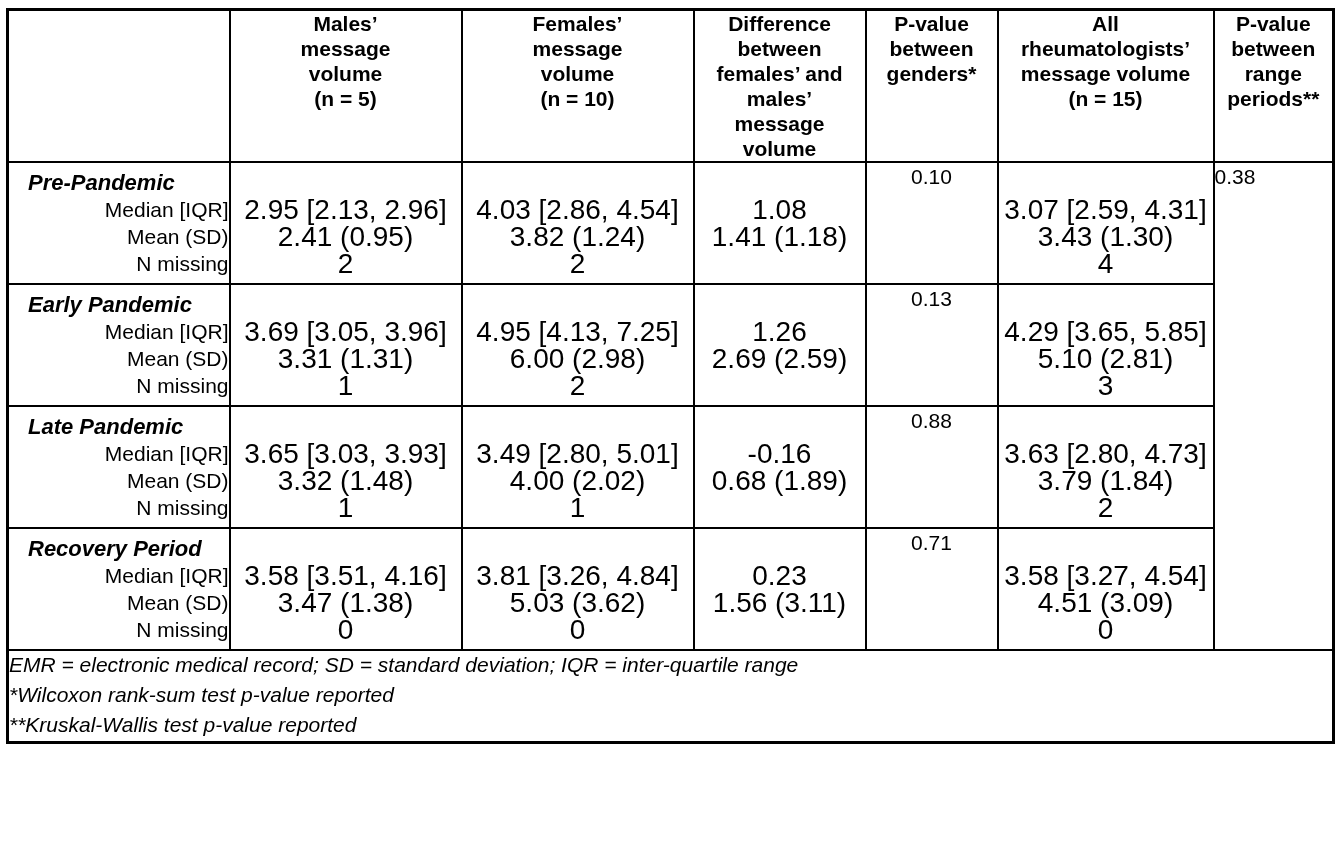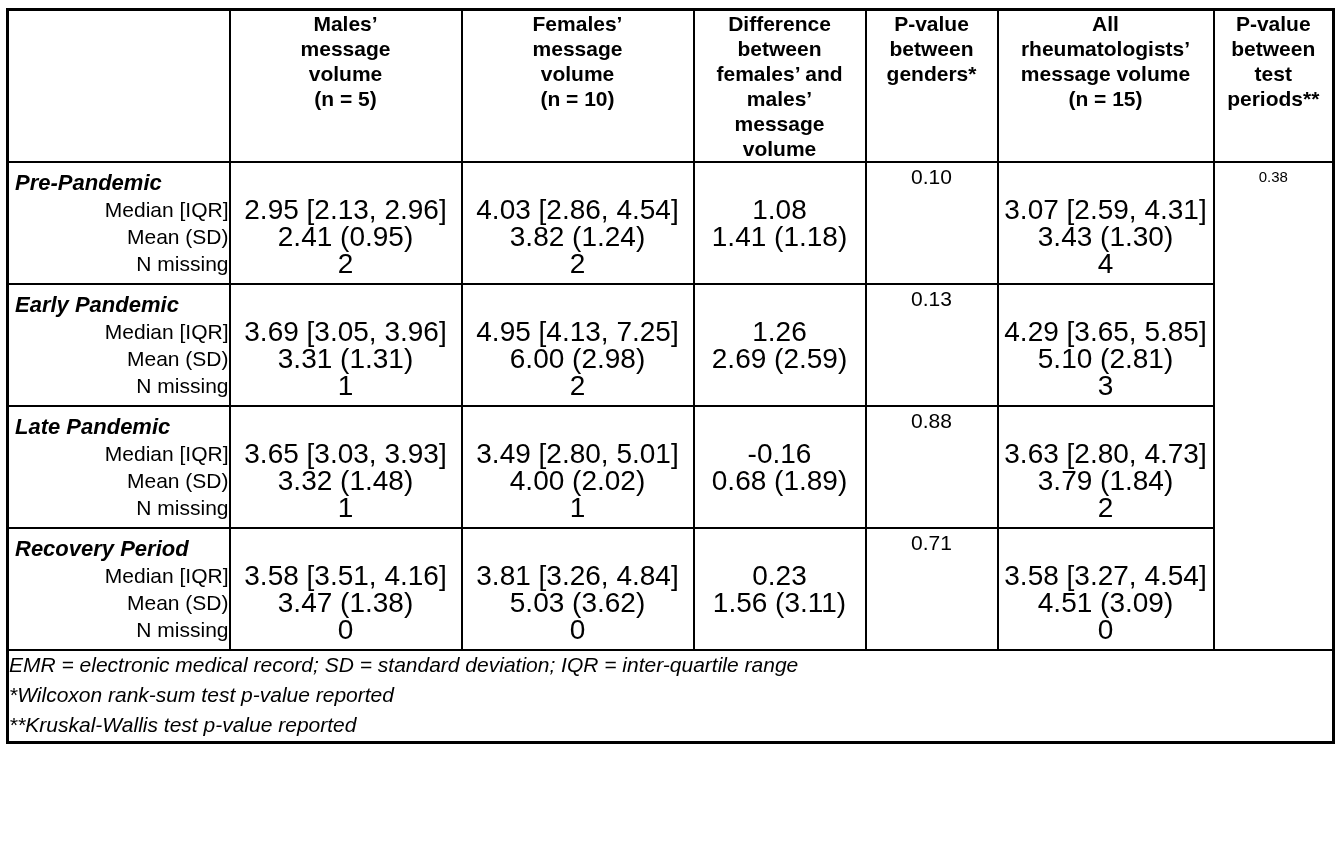--- a/index.html
+++ b/index.html
@@ -46,21 +46,21 @@
     padding: 6px 4px 8px 4px;
     vertical-align: top;
   }
   thead th.blank { border-left: none; }
 
   .rowlabel {
     font-weight: bold;
     font-style: italic;
     font-size: 22px;
     line-height: 27px;
-    padding: 6px 0 0 6px;
+    padding: 6px 0 0 19px;
     text-align: left;
   }
   .sublabels {
     font-size: 21px;
     line-height: 27px;
     padding: 0 0 6px 12px;
     text-align: right;
   }
   td.labelcell {
     padding: 0;
@@ -76,22 +76,22 @@
   }
   td.pval {
     text-align: center;
     font-size: 21px;
     line-height: 27px;
     padding: 6px 4px 4px 4px;
     vertical-align: top;
     border-radius: 31px;
   }
   td.pval-span {
-    text-align: center;
-    font-size: 15px;
+    text-align: left;
+    font-size: 21px;
     line-height: 27px;
     padding: 6px 4px 4px 4px;
     vertical-align: top;
   }
   tfoot td {
     border: none;
     border-top: 3px solid #000;
     padding: 6px 6px 4px 6px;
   }
   .footnotes p {
@@ -146,21 +146,21 @@
         </th>
         <th>
           <div>All</div>
           <div>rheumatologists’</div>
           <div>message volume</div>
           <div>(n = 15)</div>
         </th>
         <th>
           <div>P-value</div>
           <div>between</div>
-          <div>test</div>
+          <div>range</div>
           <div>periods**</div>
         </th>
       </tr>
     </thead>
     <tbody>
 
       <tr>
         <td class="labelcell">
           <div class="rowlabel">Pre-Pandemic</div>
           <div class="sublabels">

